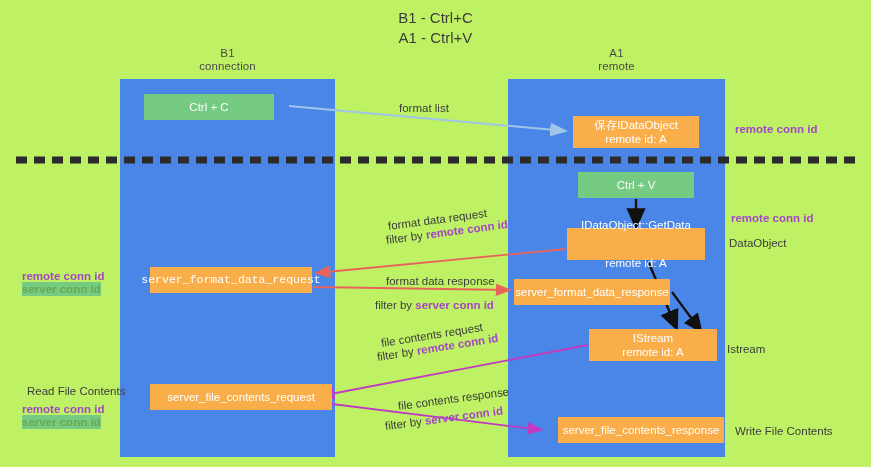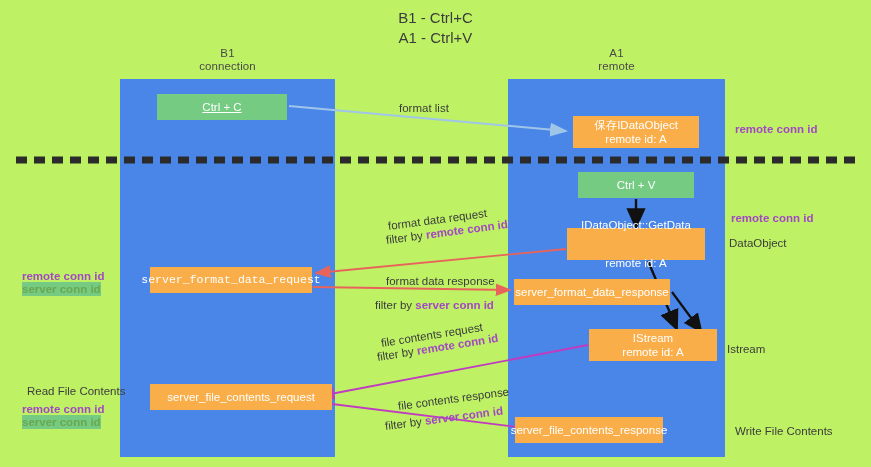--- a/index.html
+++ b/index.html
@@ -58,29 +58,29 @@
     color: #ffffff;
     font-size: 11.5px;
     line-height: 14px;
     text-align: center;
     padding: 2px 4px;
   }
   .box .l2 { display: block; }
   .green  { background: #75cb82; }
   .orange { background: #f9ae49; }
 
-  #box-ctrlc   { left: 157px; top: 94px;  width: 130px; height: 26px; text-decoration: underline; }
+  #box-ctrlc   { left: 144px; top: 94px;  width: 130px; height: 26px; }
   #box-save    { left: 573px; top: 116px; width: 126px; height: 32px; }
   #box-ctrlv   { left: 578px; top: 172px; width: 116px; height: 26px; }
   #box-getdata { left: 567px; top: 228px; width: 138px; height: 32px; gap: 24px; }
   #box-sfdreq  { left: 150px; top: 267px; width: 162px; height: 26px; font-family: Liberation Mono, monospace; }
   #box-sfdresp { left: 514px; top: 279px; width: 156px; height: 26px; }
   #box-istream { left: 589px; top: 329px; width: 128px; height: 32px; }
   #box-sfcreq  { left: 150px; top: 384px; width: 182px; height: 26px; }
-  #box-sfcresp { left: 515px; top: 417px; width: 148px; height: 26px; }
+  #box-sfcresp { left: 558px; top: 417px; width: 166px; height: 26px; }
 
   
   #wires {
     position: absolute;
     left: 0; top: 0;
     width: 871px; height: 467px;
     pointer-events: none;
   }
 
   

